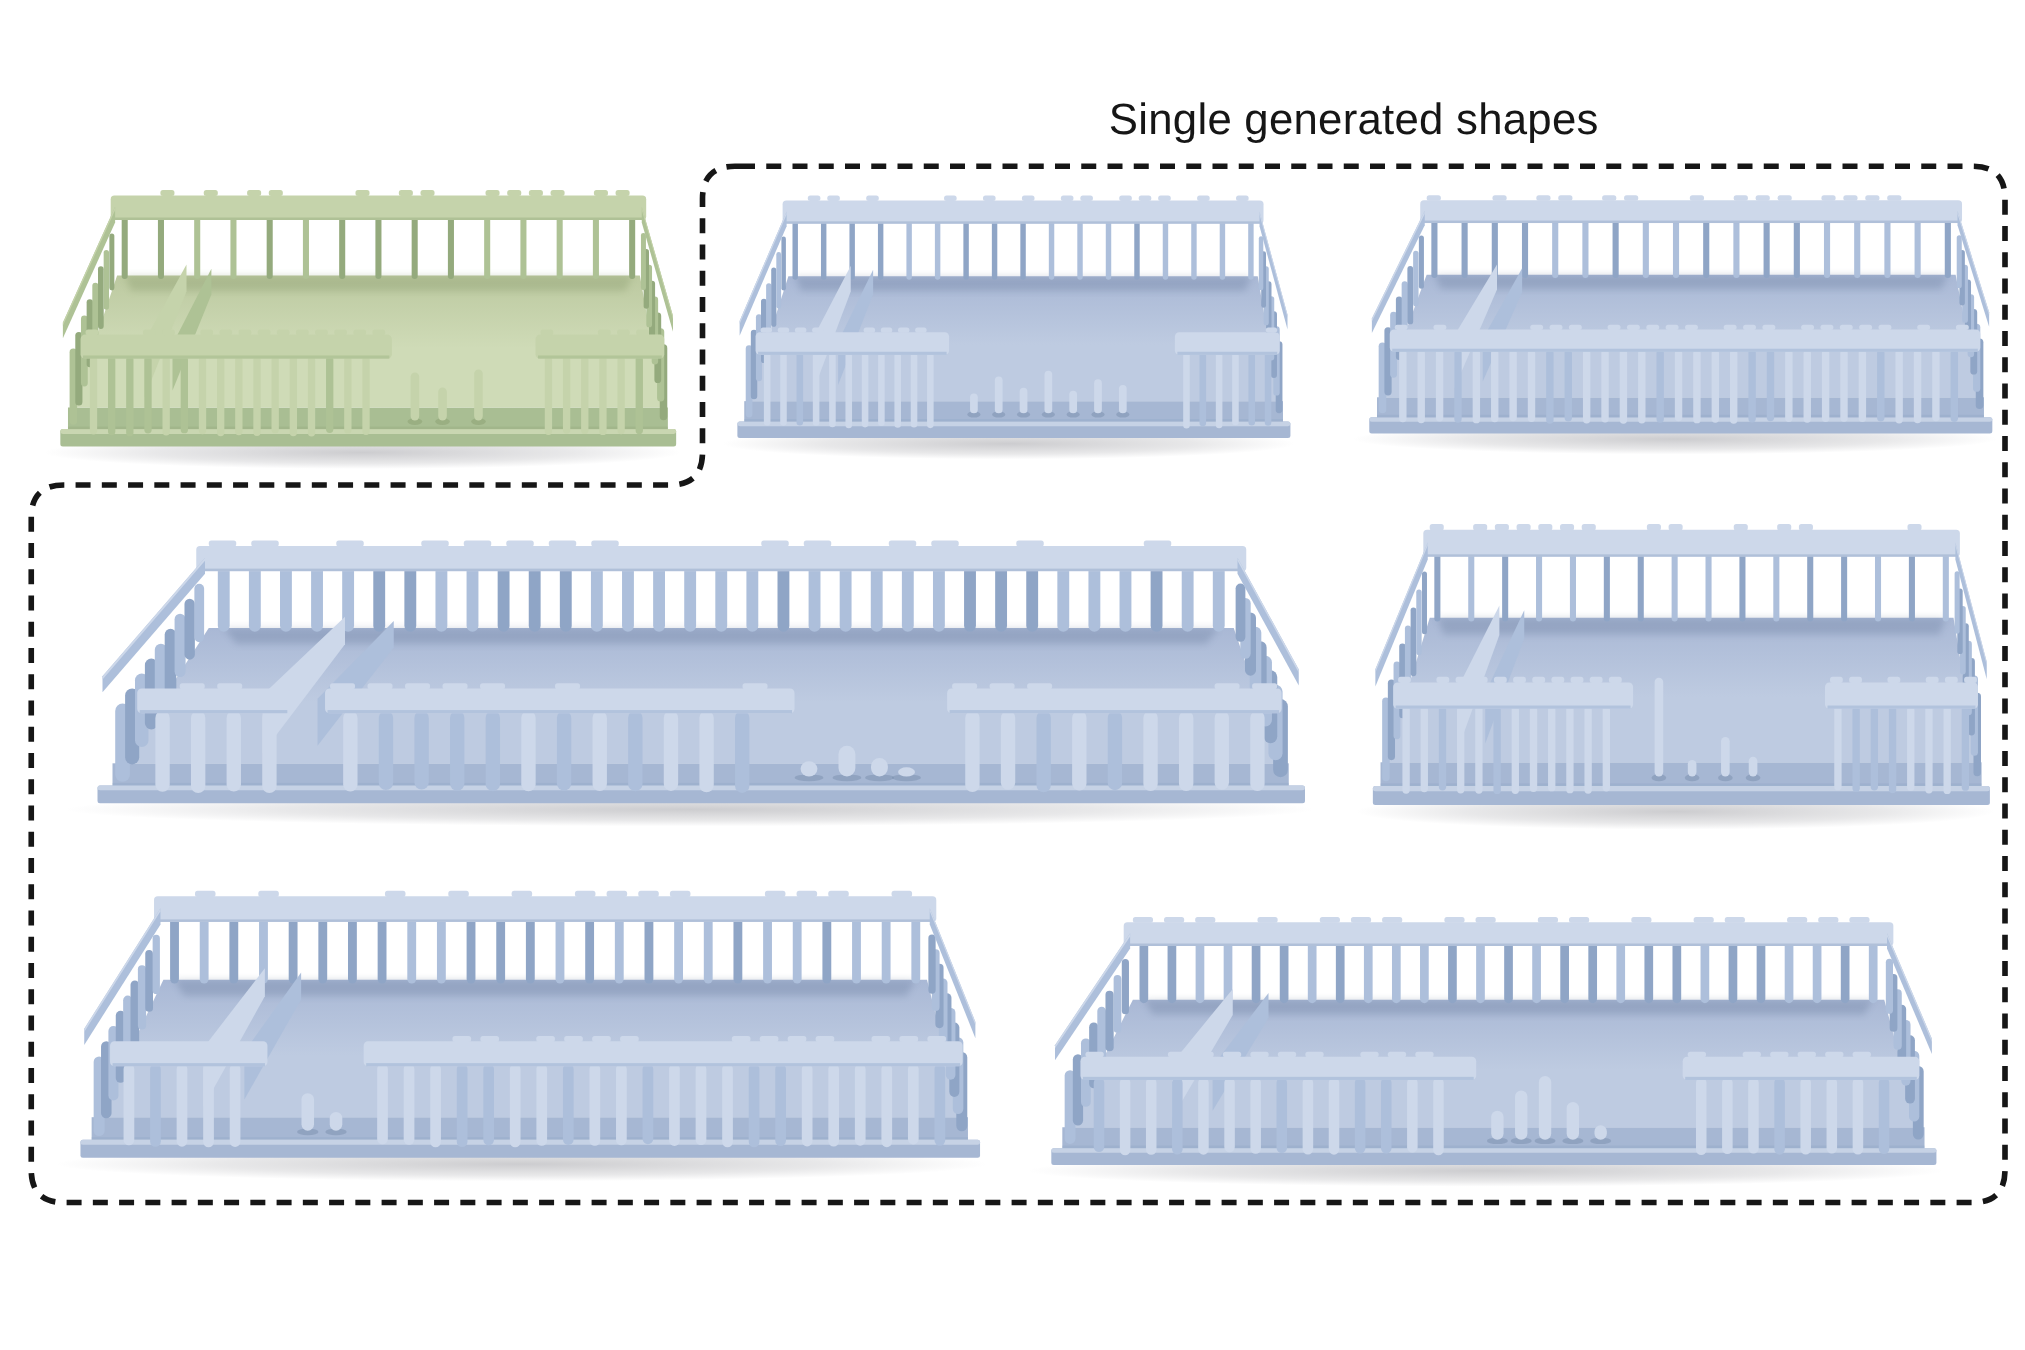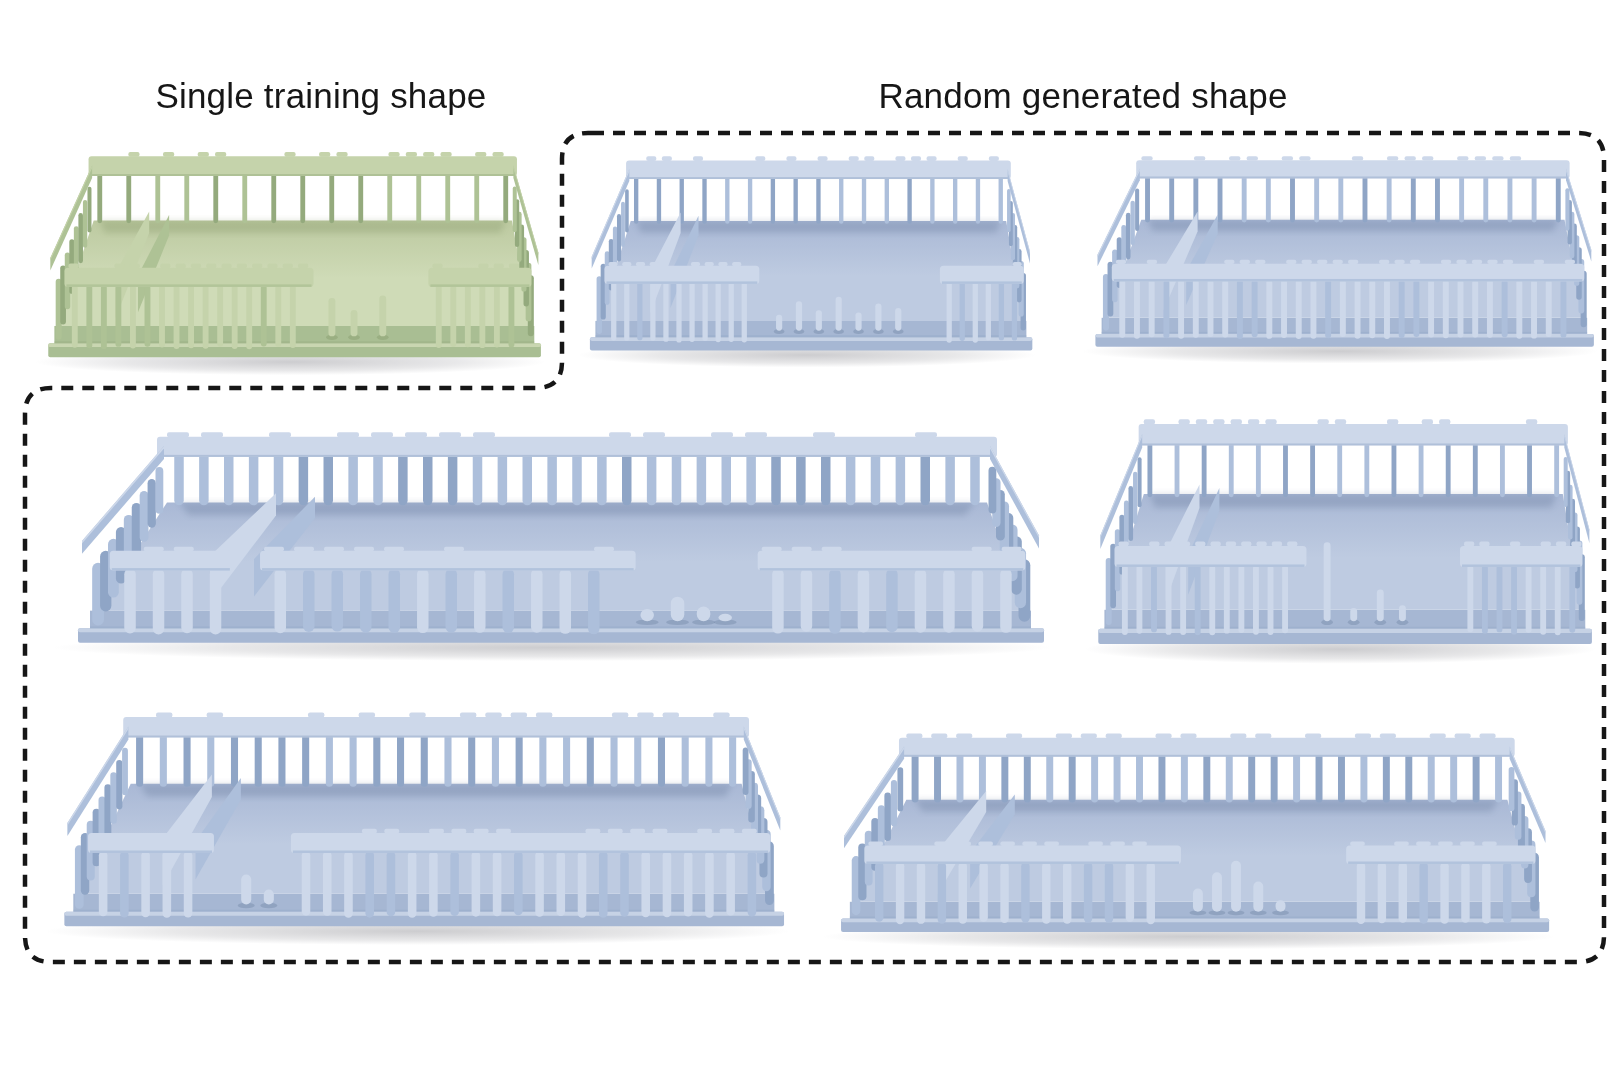--- a/index.html
+++ b/index.html
@@ -8,22 +8,21 @@
   .fig-label{position:absolute;text-align:center;font-size:35px;color:#161616;
              letter-spacing:0.2px;white-space:nowrap;}
   #outline-svg{position:absolute;left:0;top:0;pointer-events:none;}
   .shape{position:absolute;}
   .shape svg{overflow:visible;display:block;}
 </style>
 </head>
 <body>
 
 <div id="page">
-  <div class="fig-label" style="left:121px;top:76px;width:400px;">Single training shape</div>
-  <div class="fig-label" style="left:833px;top:76px;width:500px;">Random generated shape</div>
+  <div class="fig-label" style="left:833px;top:76px;width:500px;">Single generated shapes</div>
 
   <svg id="outline-svg" width="1620" height="1080" viewBox="0 0 1620 1080">
     <path id="outline-path" fill="none" d="M 592,133 L 1578,133 Q 1604,133 1604,159 L 1604,936 Q 1604,962 1578,962 L 51,962 Q 25,962 25,936 L 25,414 Q 25,388 51,388 L 536,388 Q 562,388 562,362 L 562,159 Q 562,133 588,133 Z" stroke="#161616" stroke-width="4.5" stroke-dasharray="12 9"></path>
   </svg>
 
   <div id="shape-host">
       <div class="shape" style="left: 35px; top: 140px; width: 510px; height: 240px;">
         <svg viewBox="0 0 510 240" width="510" height="240">
           <defs>
             <radialGradient id="g1sh">

